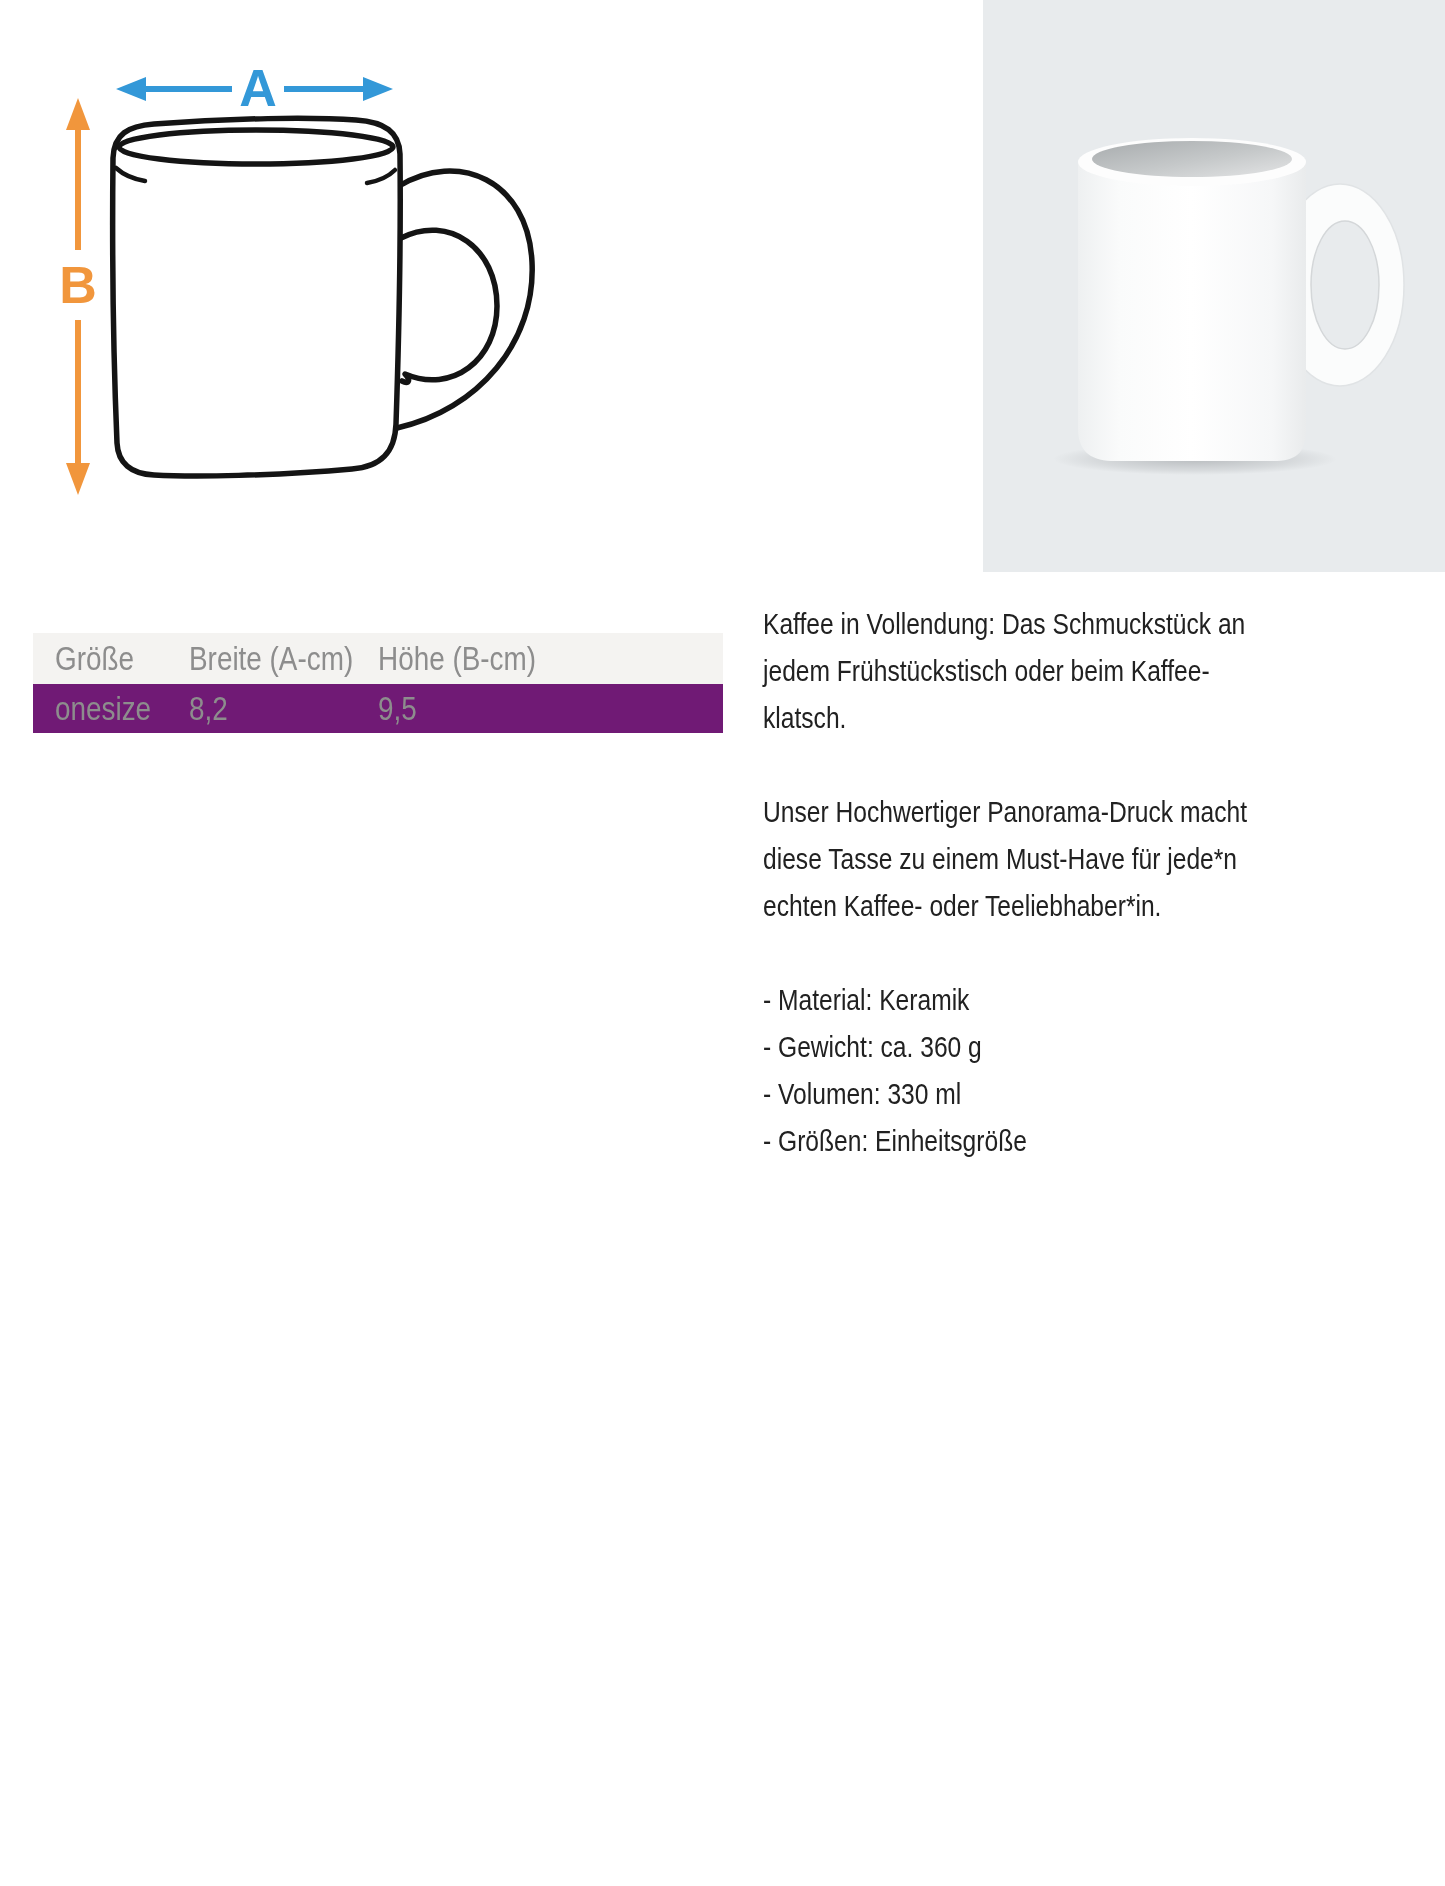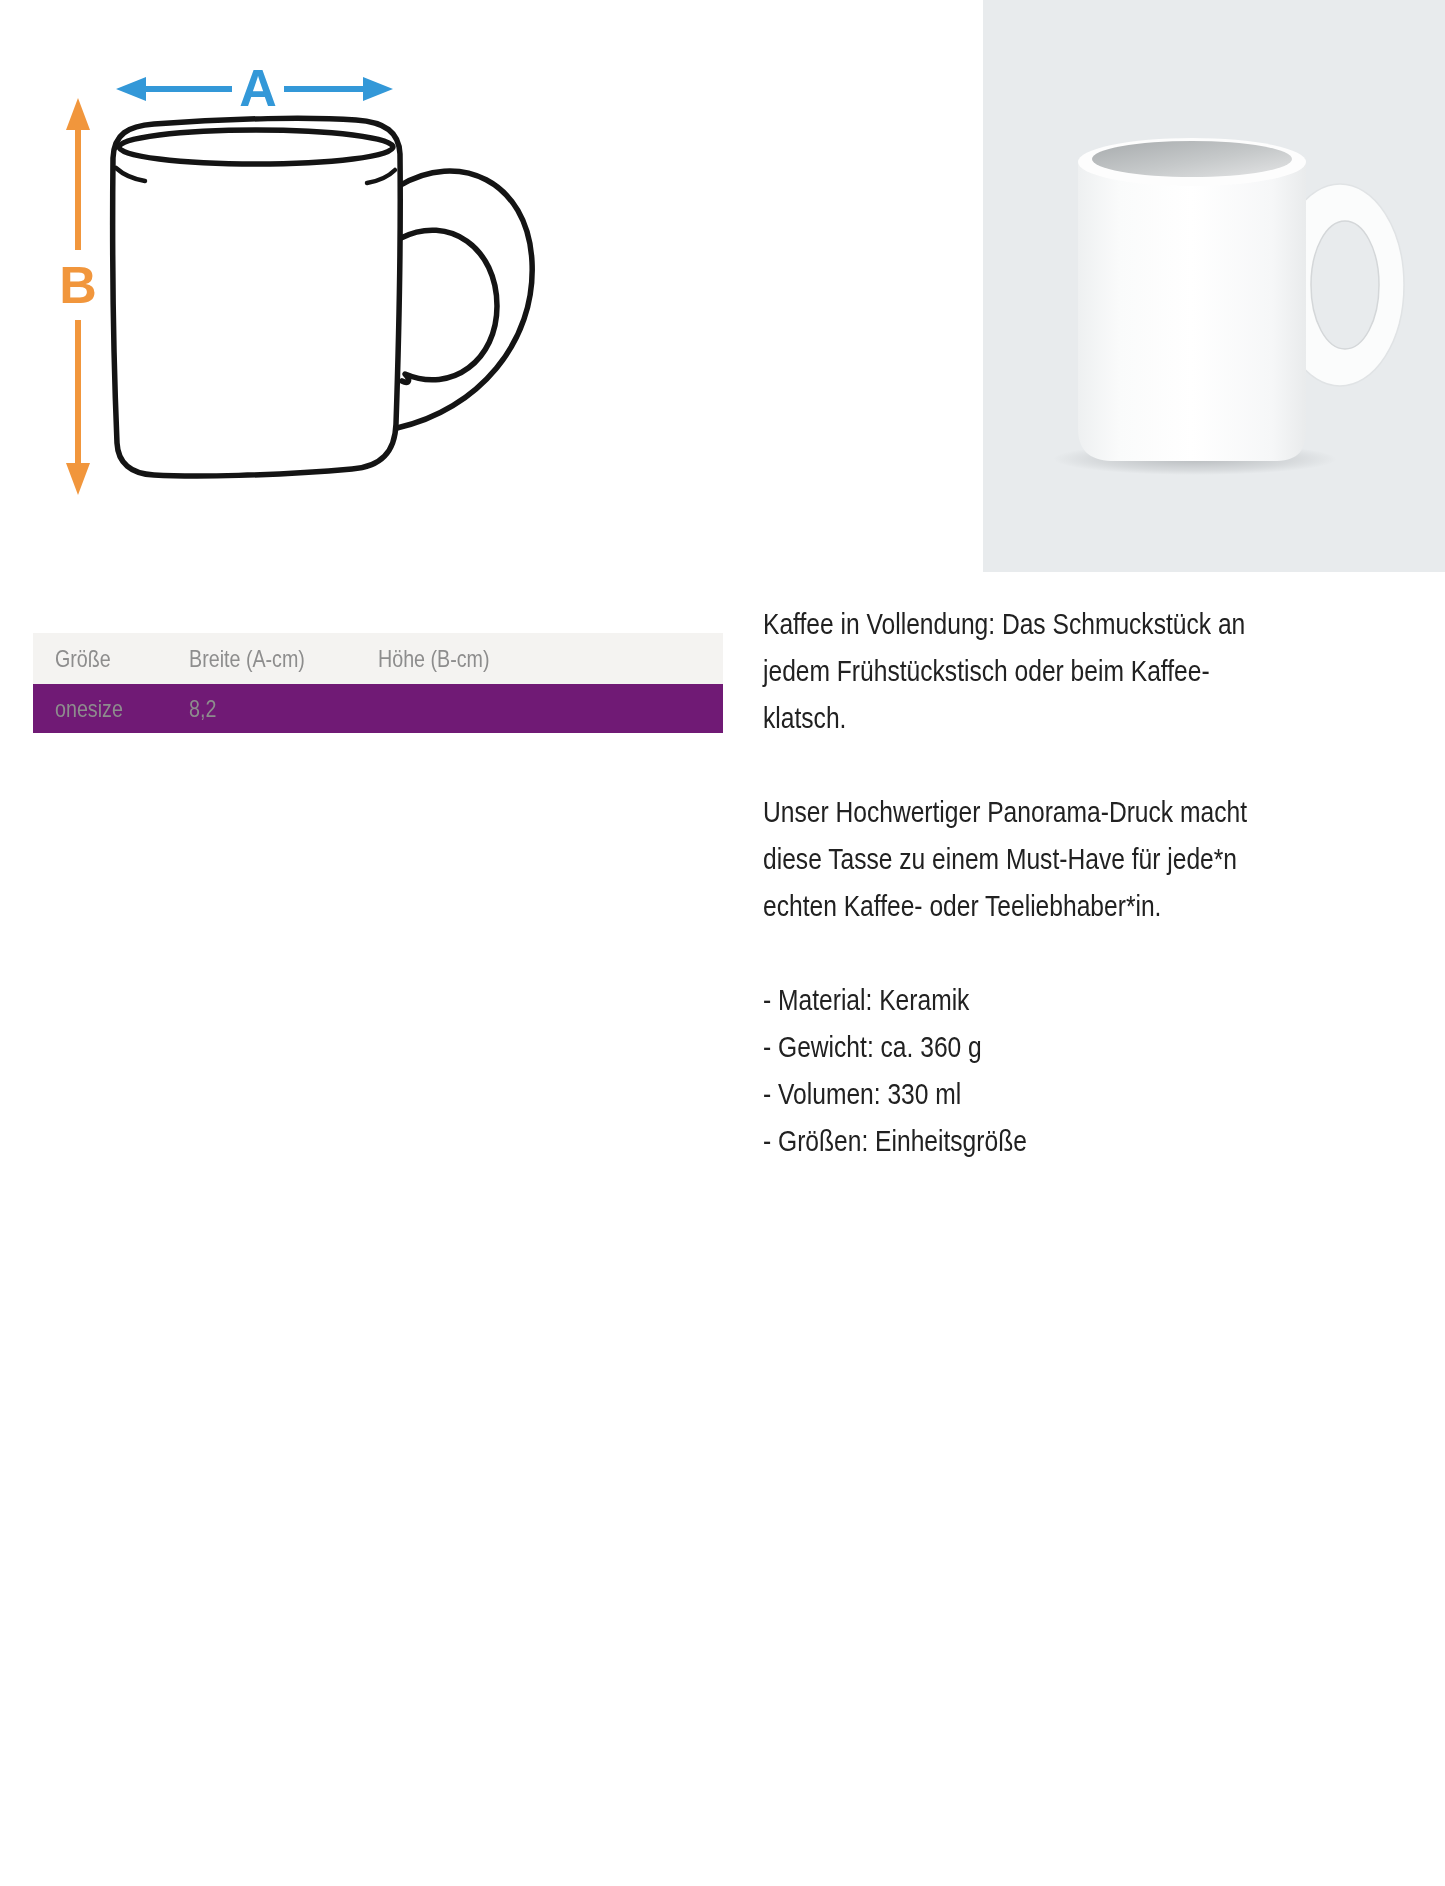--- a/index.html
+++ b/index.html
@@ -8,21 +8,21 @@
     background:#ffffff; overflow:hidden;
     font-family:"Liberation Sans", sans-serif;
   }
   
   .diagram { position:absolute; left:0; top:0; width:560px; height:520px; }
   
   .photo { position:absolute; left:983px; top:0; width:462px; height:572px; }
   
   .size-table {
     position:absolute; left:33px; top:633px; width:690px;
-    font-size:24px; color:#8d8d8d;
+    font-size:34px; color:#8d8d8d;
   }
   .size-table .row { display:grid; grid-template-columns:134px 189px auto; align-items:center; }
   .size-table .row.head { background:#f4f3f1; height:51px; }
   .size-table .row.data { background:#701a75; height:49px; }
   .size-table .cell { padding-left:22px; overflow:visible; white-space:nowrap; }
   .cond { display:inline-block; transform:scaleX(0.82); transform-origin:0 50%; }
   
   .desc {
     position:absolute; left:763px; top:600px; width:760px;
     font-size:30px; line-height:47px; color:#212121;
@@ -96,20 +96,21 @@
 
   <div class="size-table">
     <div class="row head">
       <div class="cell"><span class="cond">Größe</span></div>
       <div class="cell"><span class="cond">Breite (A-cm)</span></div>
       <div class="cell"><span class="cond">Höhe (B-cm)</span></div>
     </div>
     <div class="row data">
       <div class="cell"><span class="cond">onesize</span></div>
       <div class="cell"><span class="cond">8,2</span></div>
+      <div class="cell"><span class="cond">9,5</span></div>
     </div>
   </div>
 
   <div class="desc">Kaffee in Vollendung: Das Schmuckstück an
 jedem Frühstückstisch oder beim Kaffee-
 klatsch.
 
 Unser Hochwertiger Panorama-Druck macht
 diese Tasse zu einem Must-Have für jede*n
 echten Kaffee- oder Teeliebhaber*in.

